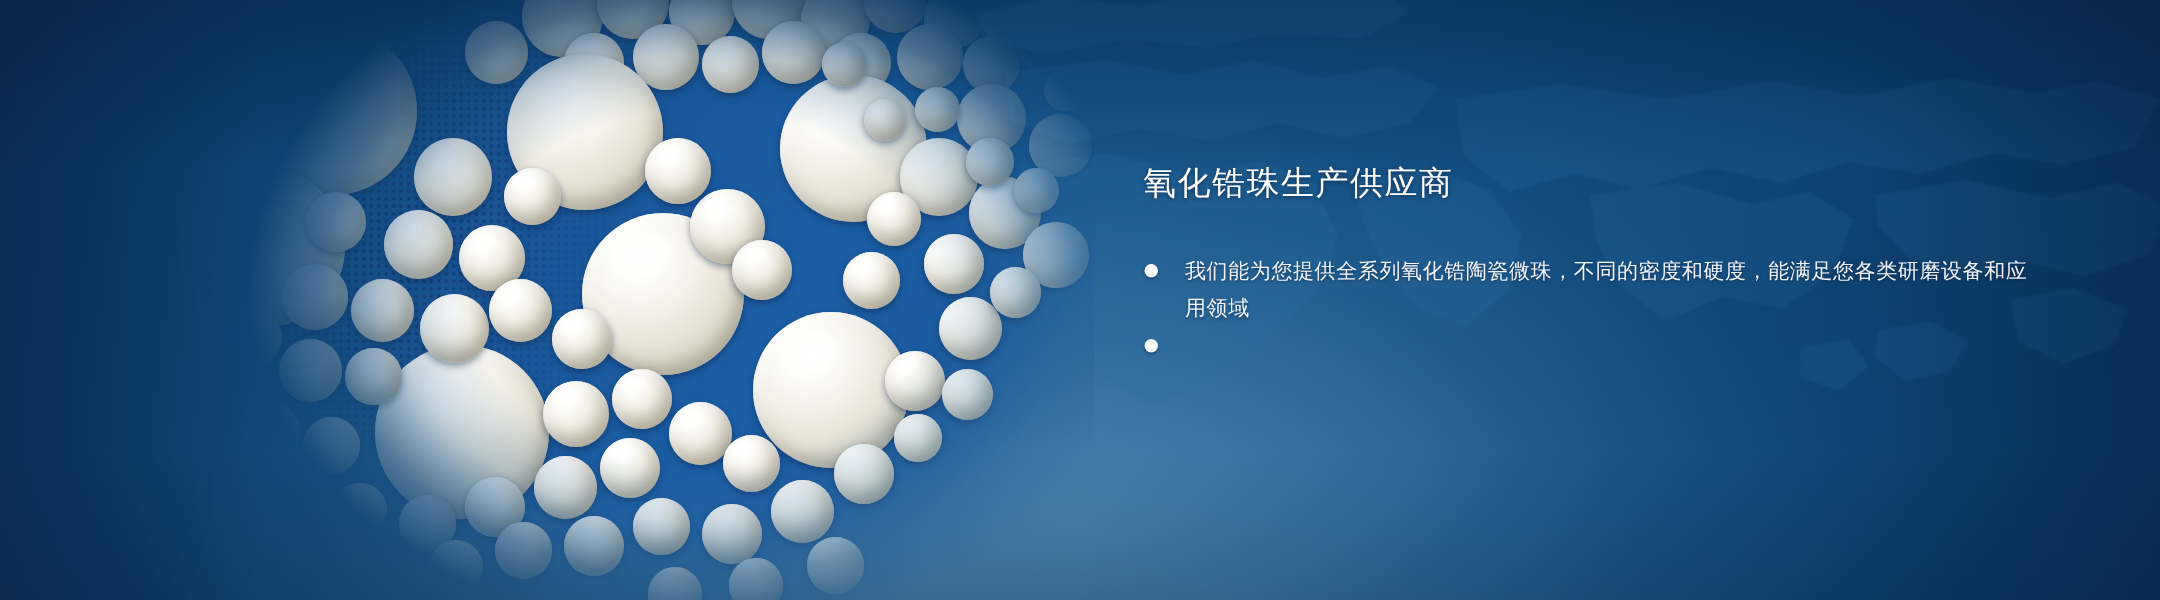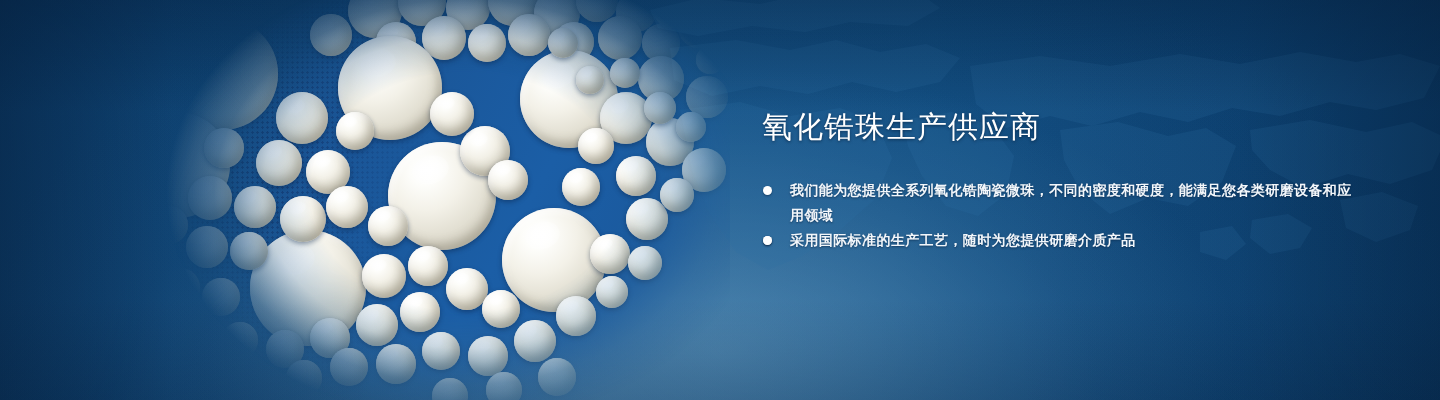--- a/index.html
+++ b/index.html
@@ -106,41 +106,40 @@
 
   
   .copy {
     position: absolute;
     left: 762px;
     top: 108px;
     width: 600px;
   }
   .headline {
     margin: 0;
-    font-size: 30px;
+    font-size: 22px;
     font-weight: 400;
     line-height: 1.24;
     color: #ffffff;
     letter-spacing: 1px;
     text-shadow: 0 1px 3px rgba(3,26,54,0.65);
   }
   .bullets {
     list-style: none;
     margin: 33px 0 0 0;
     padding: 0;
   }
   .bullet {
     position: relative;
     padding-left: 28px;
     font-size: 14px;
     line-height: 25px;
     color: #f2f6fa;
     letter-spacing: 0.4px;
     text-shadow: 0 1px 2px rgba(3,26,54,0.55);
-    font-weight: bold;
   }
   .bullet .dot {
     position: absolute;
     left: 1px;
     top: 8px;
     width: 9px;
     height: 9px;
     border-radius: 50%;
     background: #ffffff;
     box-shadow: 0 1px 2px rgba(3,26,54,0.5);
@@ -271,20 +270,16 @@
   <div class="copy">
     <h1 class="headline">氧化锆珠生产供应商</h1>
     <ul class="bullets">
       <li class="bullet">
         <span class="dot"></span>
         <span>我们能为您提供全系列氧化锆陶瓷微珠，不同的密度和硬度，能满足您各类研磨设备和应用领域</span>
       </li>
       <li class="bullet">
         <span class="dot"></span>
       </li>
-      <li class="bullet">
-        <span class="dot"></span>
-        <span>采用国际标准的生产工艺，随时为您提供研磨介质产品</span>
-      </li>
     </ul>
   </div>
 
 </div>
 
 </body></html>

